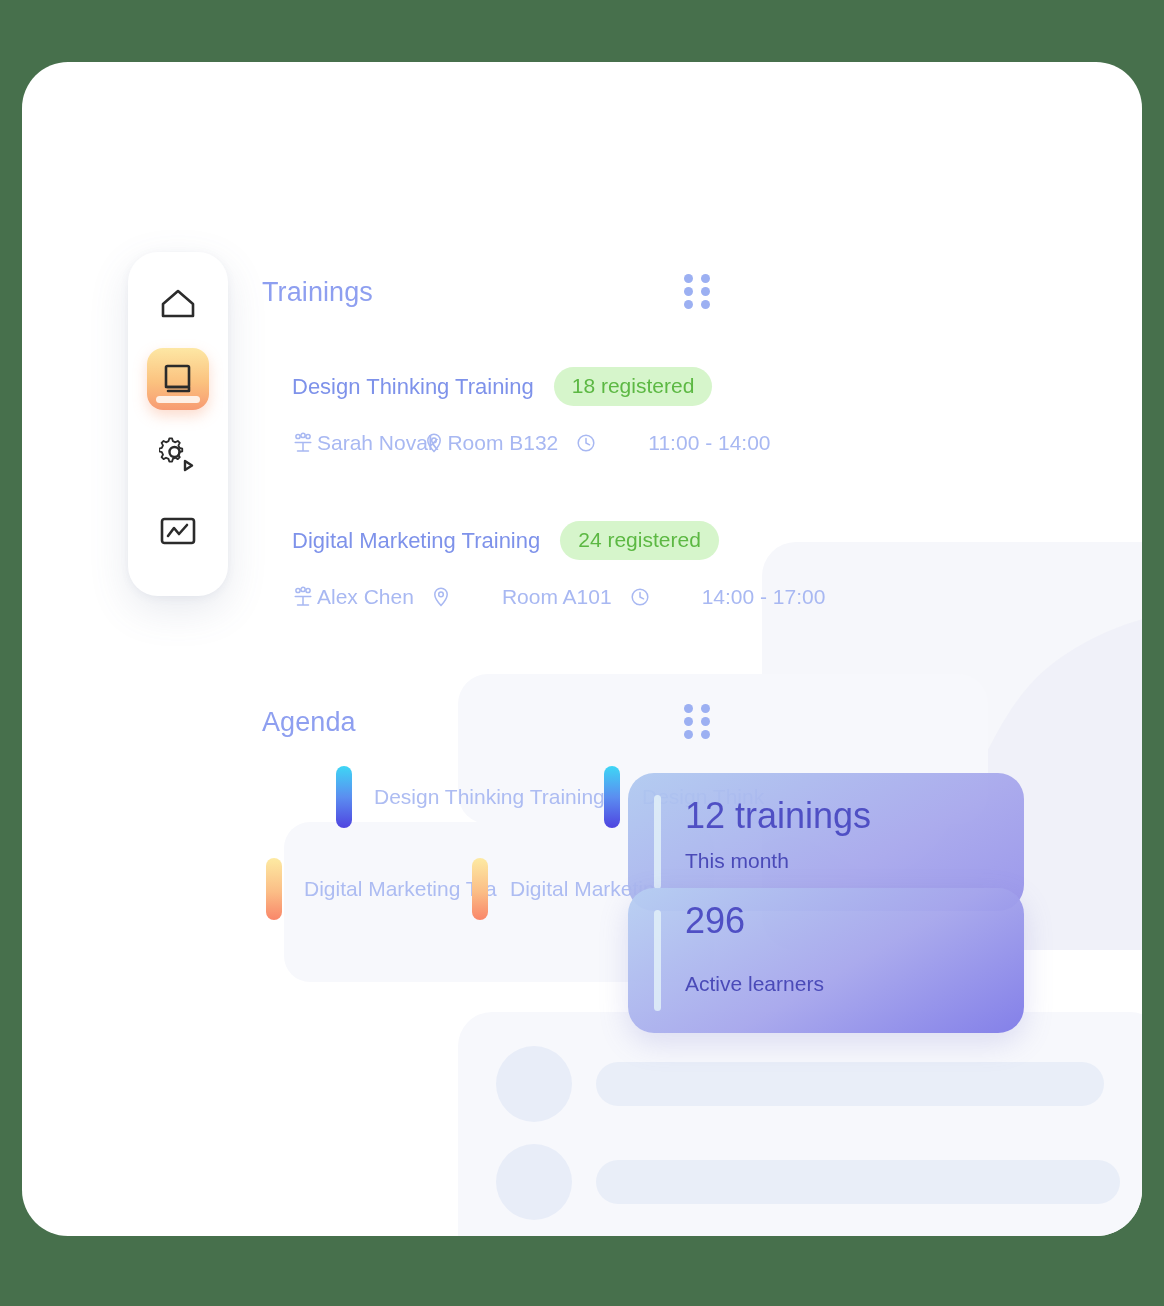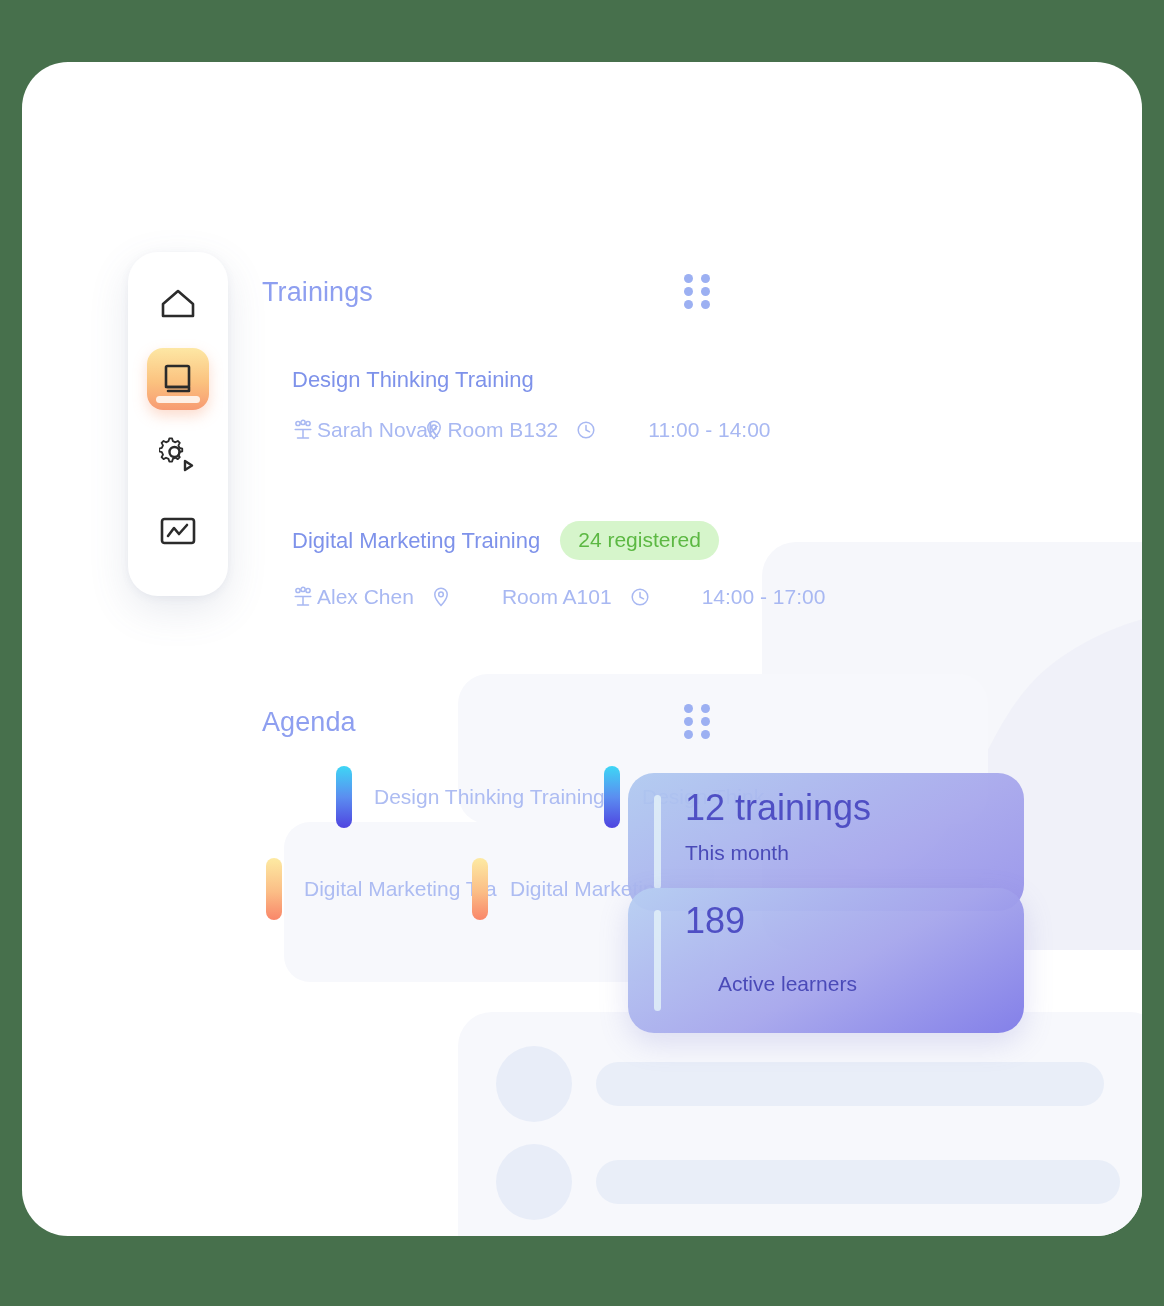--- a/index.html
+++ b/index.html
@@ -146,21 +146,21 @@
   .stat-card.two{
     left:628px; top:888px; width:396px; height:145px;
     background:linear-gradient(150deg, rgba(183,207,242,.95) 0%, rgba(166,166,236,.95) 55%, rgba(128,124,232,.97) 100%);
     box-shadow:0 10px 30px rgba(110,110,200,.2);
   }
   .stat-accent{
     width:7px; border-radius:5px;
     background:rgba(226,240,248,.85);
     margin:22px 0 22px 26px; flex:none;
   }
-  .stat-body{ padding:16px 0 0 24px; }
+  .stat-body{ padding:24px 0 0 24px; }
   .stat-value{ font-size:36px; color:#4f4fc4; line-height:1.05; }
   .stat-label{ font-size:21px; color:#4a4ab8; margin-top:14px; }
   .stat-card.two .stat-body{ padding-top:14px; }
   .stat-card.two .stat-label{ margin-top:32px; }
 </style>
 </head>
 <body>
 
 <div id="stage">
 
@@ -238,20 +238,21 @@
         <i></i>
         <i></i>
         <i></i>
         <i></i>
         <i></i>
     </div>
 
     <div class="training-row" style="left:270px; top:305px;">
       <div class="training-head">
         <span class="training-name">Design Thinking Training</span>
+        <span class="badge">18 registered</span>
       </div>
       <div class="training-meta overlap">
         <span class="meta-chunk">
           <span class="meta-ic">
             <svg width="22" height="22" viewBox="0 0 22 22">
               <circle cx="6" cy="4.5" r="2.1" fill="none" stroke="#a8b8f2" stroke-width="1.5"></circle>
               <circle cx="11" cy="3.4" r="2.1" fill="none" stroke="#a8b8f2" stroke-width="1.5"></circle>
               <circle cx="16" cy="4.5" r="2.1" fill="none" stroke="#a8b8f2" stroke-width="1.5"></circle>
               <path d="M3.2 10.5 h15.6 M11 10.5 V19 M5.5 19 h11" fill="none" stroke="#a8b8f2" stroke-width="1.5" stroke-linecap="round"></path>
             </svg>
@@ -349,18 +350,18 @@
     <span class="stat-accent"></span>
     <span class="stat-body">
       <span class="stat-value" style="display:block;">12 trainings</span>
       <span class="stat-label" style="display:block;">This month</span>
     </span>
   </div>
 
   <div class="stat-card two">
     <span class="stat-accent"></span>
     <span class="stat-body">
-      <span class="stat-value" style="display:block;">189</span>
-      <span class="stat-label" style="display:block;margin-left:33px;">Active learners</span>
+      <span class="stat-value" style="display:block;">296</span>
+      <span class="stat-label" style="display:block;">Active learners</span>
     </span>
   </div>
 
 </div>
 
 </body></html>

